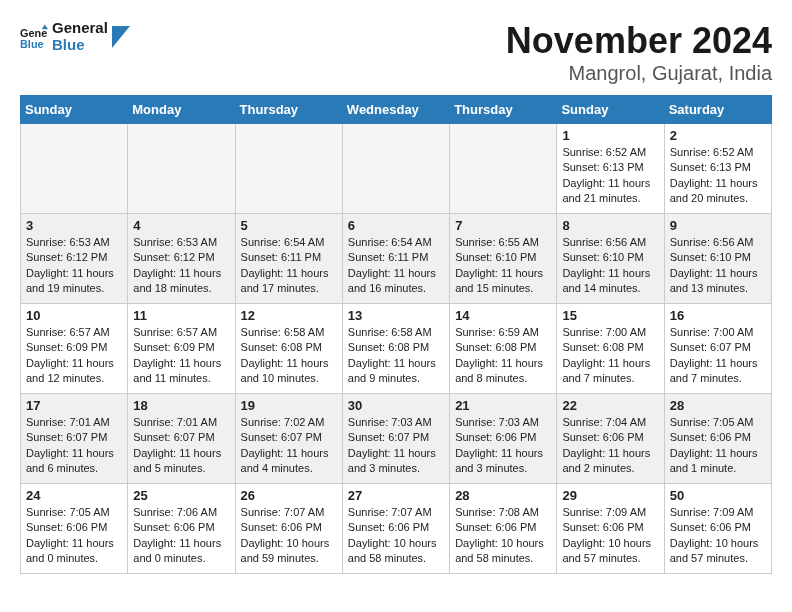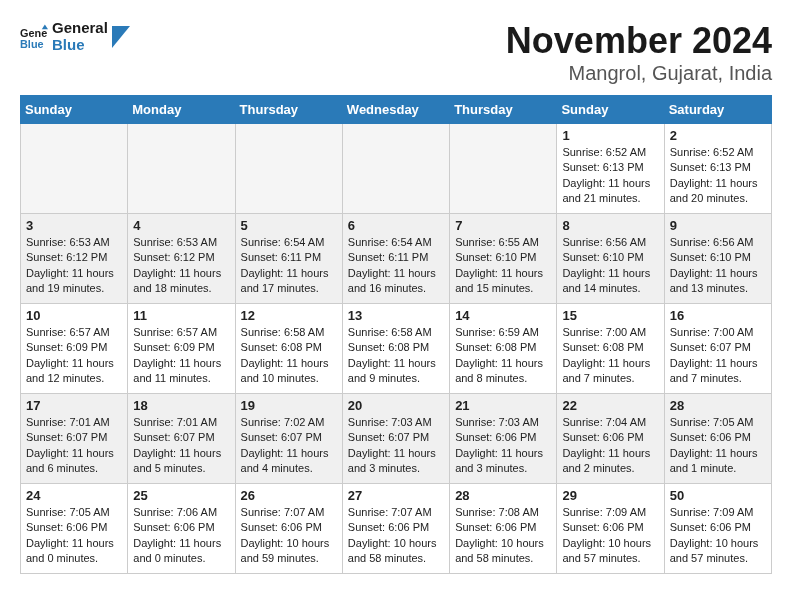--- a/index.html
+++ b/index.html
@@ -196,21 +196,21 @@
         </td>
         <td class="shaded">
           <div class="day-number">18</div>
           <div class="day-info">Sunrise: 7:01 AM<br>Sunset: 6:07 PM<br>Daylight: 11 hours and 5 minutes.</div>
         </td>
         <td class="shaded">
           <div class="day-number">19</div>
           <div class="day-info">Sunrise: 7:02 AM<br>Sunset: 6:07 PM<br>Daylight: 11 hours and 4 minutes.</div>
         </td>
         <td class="shaded">
-          <div class="day-number">20</div>
+          <div class="day-number">30</div>
           <div class="day-info">Sunrise: 7:03 AM<br>Sunset: 6:07 PM<br>Daylight: 11 hours and 3 minutes.</div>
         </td>
         <td class="shaded">
           <div class="day-number">21</div>
           <div class="day-info">Sunrise: 7:03 AM<br>Sunset: 6:06 PM<br>Daylight: 11 hours and 3 minutes.</div>
         </td>
         <td class="shaded">
           <div class="day-number">22</div>
           <div class="day-info">Sunrise: 7:04 AM<br>Sunset: 6:06 PM<br>Daylight: 11 hours and 2 minutes.</div>
         </td>

